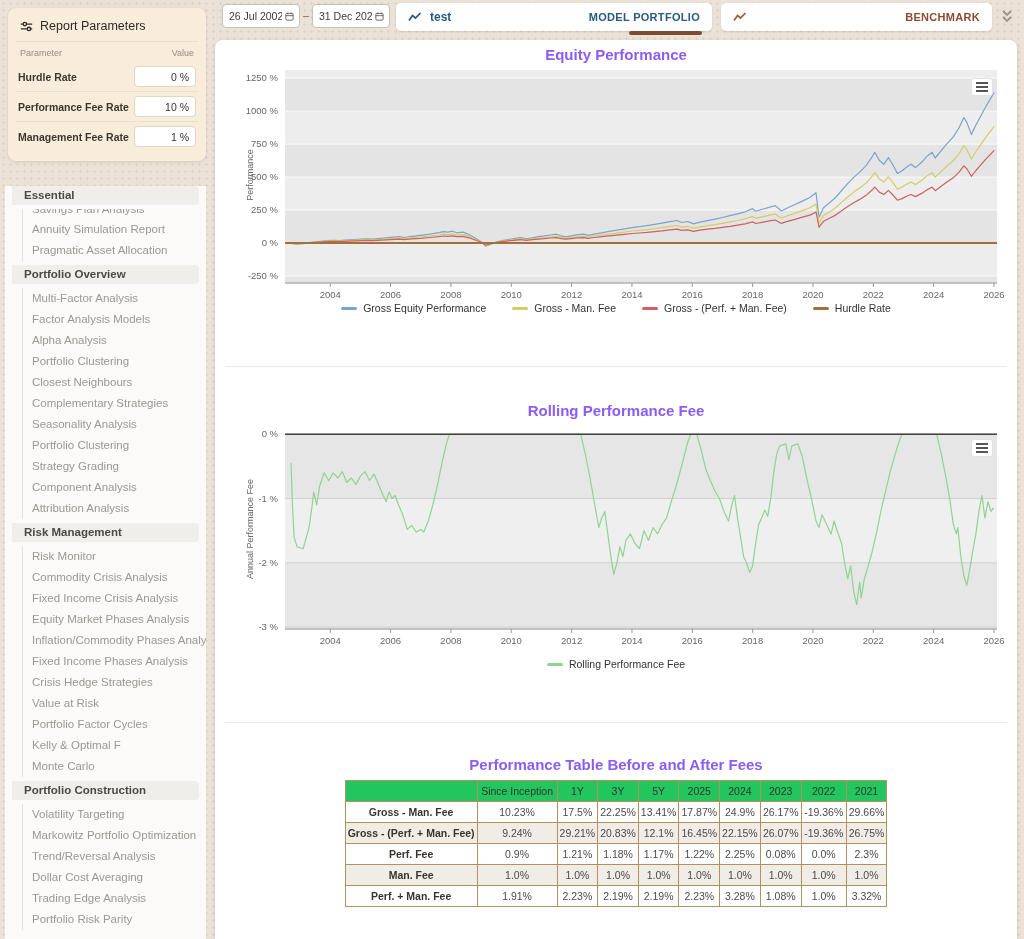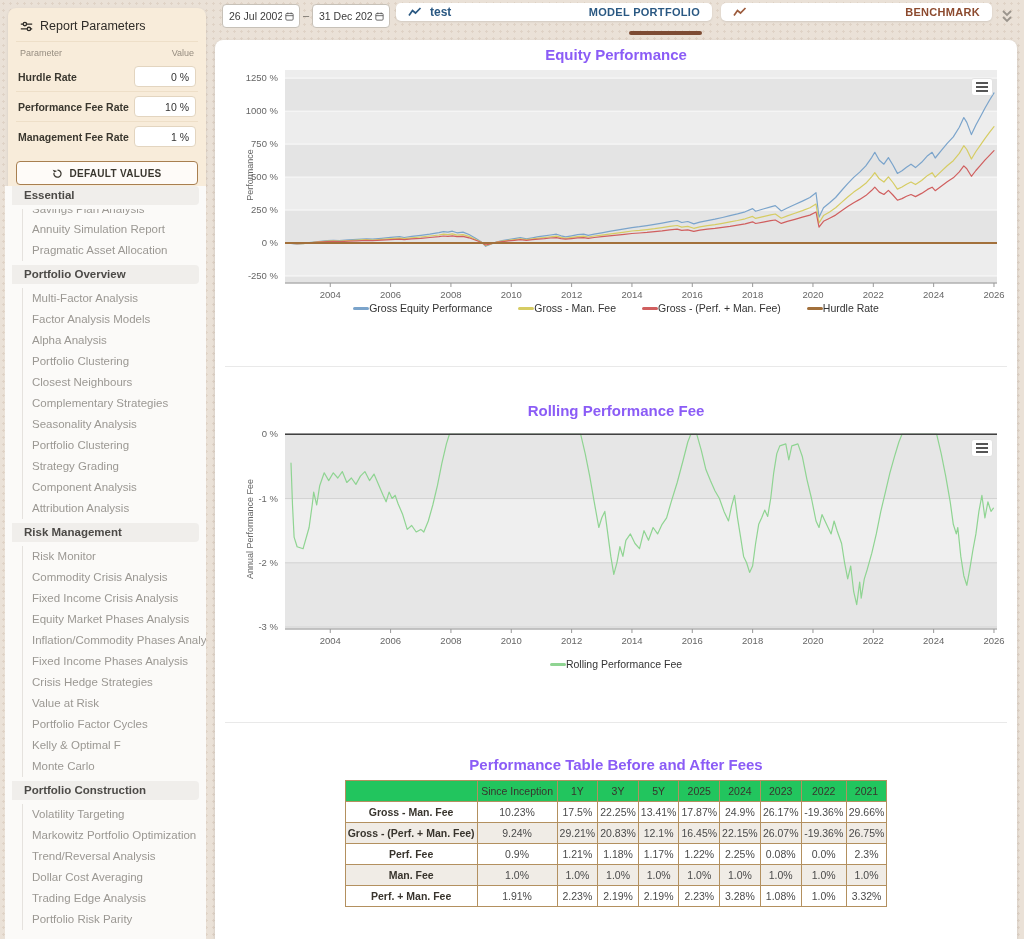--- a/index.html
+++ b/index.html
@@ -41,21 +41,21 @@
   .nav-item span { display:block; }
   .nav-item.clipped { height:10px; }
   .nav-item.clipped span { margin-top:-10px; }
   
   .date-field { position:absolute; top:4px; height:24px; width:78px; background:#fff;
     border:1px solid #c7c1b8; border-radius:4px; display:flex; align-items:center;
     padding:0 5px 0 6px; gap:3px; }
   .date-field input { border:none; outline:none; width:100%; font-size:10.5px; color:#3b3b3b;
     background:transparent; font-family:"Liberation Sans",sans-serif; }
   .range-sep { position:absolute; left:303px; top:9px; font-size:11px; color:#6e6a64; }
-  .selector-panel { position:absolute; top:3px; height:18px; background:#fff; border-radius:5px;
+  .selector-panel { position:absolute; top:3px; height:28px; background:#fff; border-radius:5px;
     box-shadow:0 1px 2px rgba(0,0,0,.1); display:flex; align-items:center;
     justify-content:space-between; padding:0 12px; cursor:pointer; }
   .sel-left { display:flex; align-items:center; gap:8px; }
   .sel-name { font-size:12px; font-weight:bold; color:#2a5882; }
   .sel-tag-blue { font-size:11px; font-weight:bold; color:#2a5882; letter-spacing:.3px; }
   .sel-tag-brown { font-size:11px; font-weight:bold; color:#8c4a2e; letter-spacing:.3px; }
   .active-underline { position:absolute; left:629px; top:31px; width:73px; height:4px;
     background:#7d4b33; border-radius:2px; }
   .collapse-btn { position:absolute; left:1001px; top:9px; cursor:pointer; }
   
@@ -64,21 +64,21 @@
   .c-title { position:absolute; width:100%; text-align:center; font-weight:bold;
     font-size:15px; color:#8b5cf6; }
   .chart-svg { position:absolute; left:70px; overflow:visible; }
   .ylab { position:absolute; width:140px; text-align:center; font-size:9px; color:#666;
     transform:rotate(-90deg); }
   .menu-btn { position:absolute; left:756px; width:22px; height:18px; background:#fff;
     border:1px solid #e2e2e2; border-radius:3px; display:flex; flex-direction:column;
     justify-content:center; align-items:center; gap:2px; cursor:pointer; }
   .menu-btn i { display:block; width:12px; height:2px; background:#555; }
   .legend { position:absolute; width:100%; display:flex; justify-content:center; gap:26px; }
-  .legend-item { display:flex; align-items:center; font-size:10.5px; color:#333;
+  .legend-item { display:flex; align-items:center; gap:6px; font-size:10.5px; color:#333;
     cursor:pointer; }
   .legend-swatch { width:16px; height:3px; border-radius:2px; }
   .divider { position:absolute; left:10px; right:10px; border-top:1px solid #e9e9e9; }
   
   .table-wrap { position:absolute; top:740px; width:100%; display:flex; justify-content:center; }
   table { border-collapse:collapse; table-layout:fixed; font-size:10.5px; color:#4a4a4a; }
   th, td { border:1px solid #b3905f; text-align:center; height:21px; padding:0 2px;
     white-space:nowrap; overflow:hidden; }
   th { font-weight:normal; color:#38342d; background:#22c55e;margin-top:32px; }
   tbody td:first-child { font-weight:bold; color:#38342d; }
@@ -109,27 +109,20 @@
       </div>
       <div class="param-row">
         <span class="param-label">Performance Fee Rate</span>
         <input class="param-input" value="10 %" style="">
       </div>
       <div class="param-row">
         <span class="param-label">Management Fee Rate</span>
         <input class="param-input" value="1 %" style="">
       </div>
     </div>
-  <button class="default-btn">
-    <svg width="11" height="11" viewBox="0 0 16 16">
-      <path d="M8 3 a5.2 5.2 0 1 1 -5.1 4" fill="none" stroke="#3a372f" stroke-width="1.8"></path>
-      <path d="M1 2.6 l2.4 4 4-2.4 z" fill="#3a372f"></path>
-    </svg>
-    <span>DEFAULT VALUES</span>
-  </button>
 </div>
 
 <div class="nav">
     <div class="nav-header">Essential</div>
     <div class="nav-group">
       <div class="nav-item clipped">
         <span>Savings Plan Analysis</span>
       </div>
       <div class="nav-item">
         <span>Annuity Simulation Report</span>

